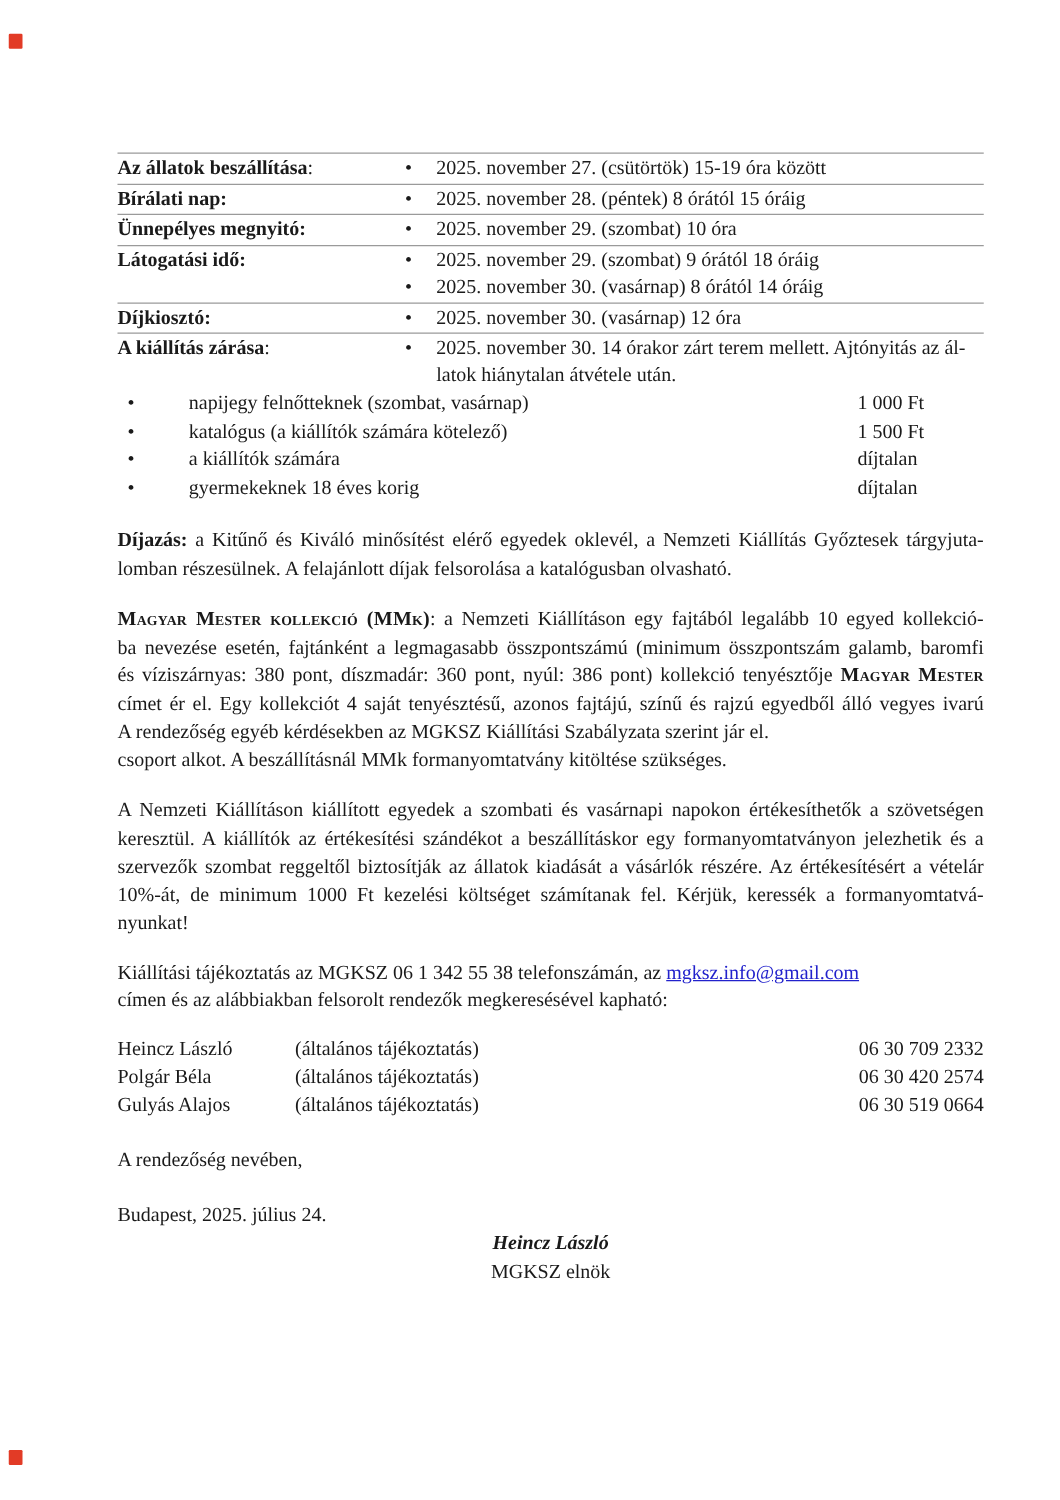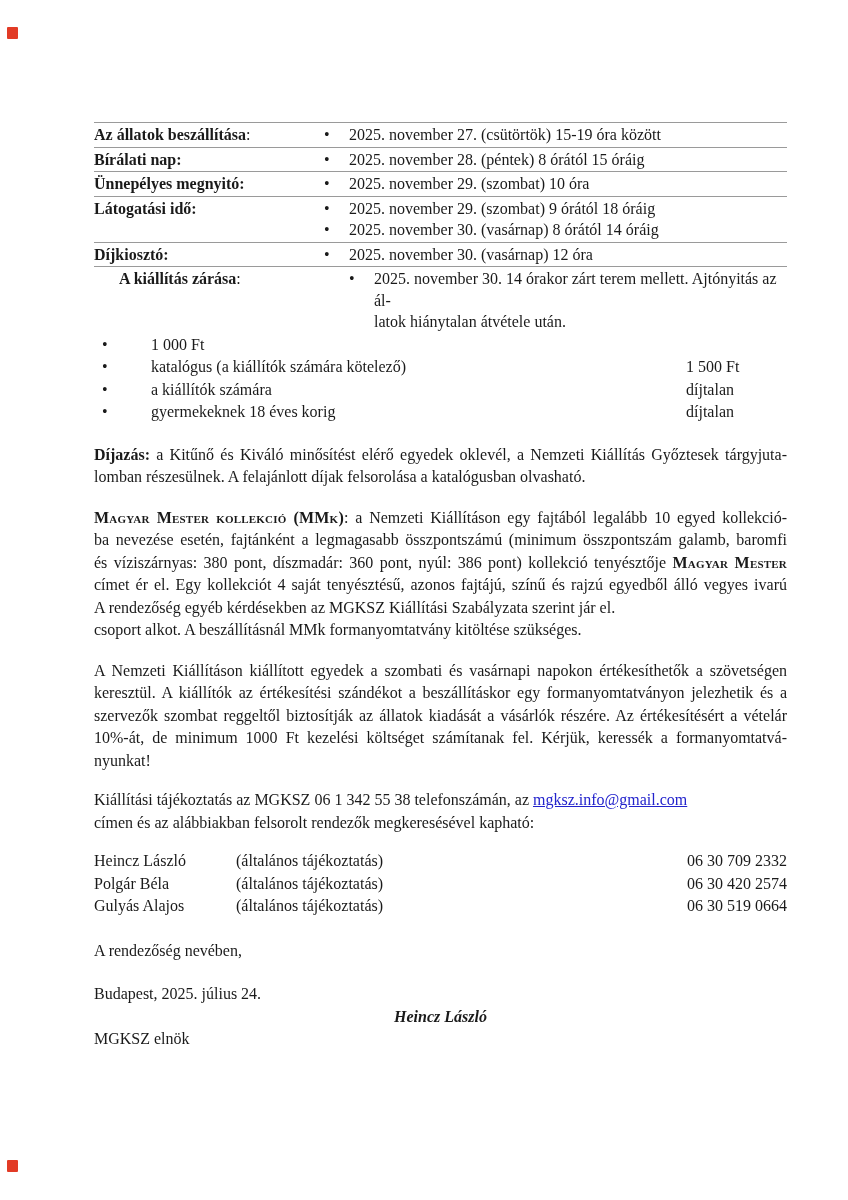--- a/index.html
+++ b/index.html
@@ -14,21 +14,21 @@
   .doc{position:absolute;inset:0;}
   .mark{position:absolute;left:7px;width:11px;height:12px;background:var(--mark);border-radius:1px;}
   .mark-top{top:27px;}
   .mark-bottom{top:1160px;}
   .content{position:absolute;left:94px;top:122px;width:693px;}
   .b{font-weight:bold;}
   .sc{font-variant:small-caps;letter-spacing:.2px;}
   
   .schedule{border-top:1px solid var(--line);}
   .trow{display:flex;border-bottom:1px solid var(--line);padding:1px 0;line-height:21.5px;}
-  .trow:last-child{border-bottom:none;margin-left:25px;}
+  .trow:last-child{border-bottom:none;}
   .tlabel{width:227px;flex:none;}
   .tlines{flex:1;}
   .tline{display:flex;}
   .tbullet{width:25px;flex:none;padding-left:3px;}
   .ttext{flex:1;}
   
   .tickets-heading{margin-top:26px;font-weight:bold;line-height:22.5px;}
   .tickets{line-height:22.5px;}
   .ticket{display:grid;grid-template-columns:57px 535px 1fr;}
   .ticket .tb{padding-left:8px;}
@@ -42,21 +42,21 @@
   #para-3{margin-top:17px;}
   a.link{color:var(--link);cursor:pointer;}
   
   .contacts{margin-top:16px;line-height:22.5px;}
   .crow{display:grid;grid-template-columns:142px 1fr auto;}
   .cphone{text-align:right;}
   
   .closing1{margin-top:22px;line-height:22.5px;}
   .closing2{margin-top:21px;line-height:22.5px;}
   .sig-name{text-align:center;font-weight:bold;font-style:italic;line-height:22.5px;}
-  .sig-title{line-height:22.5px;}
+  .sig-title{text-align:center;line-height:22.5px;}
 </style>
 </head>
 <body>
 
 <div class="doc">
   <div class="mark mark-top"></div>
   <div class="mark mark-bottom"></div>
 
   <div class="content">
     <div class="schedule" id="schedule">
@@ -120,20 +120,21 @@
               <span class="tbullet"></span>
               <span class="ttext">latok hiánytalan átvétele után.</span>
             </div>
           </div>
         </div>
       </div>
 
     <div class="tickets" id="tickets">
         <div class="ticket">
           <span class="tb">•</span>
+          <span>napijegy felnőtteknek (szombat, vasárnap)</span>
           <span>1 000 Ft</span>
         </div>
         <div class="ticket">
           <span class="tb">•</span>
           <span>katalógus (a kiállítók számára kötelező)</span>
           <span>1 500 Ft</span>
         </div>
         <div class="ticket">
           <span class="tb">•</span>
           <span>a kiállítók számára</span>

